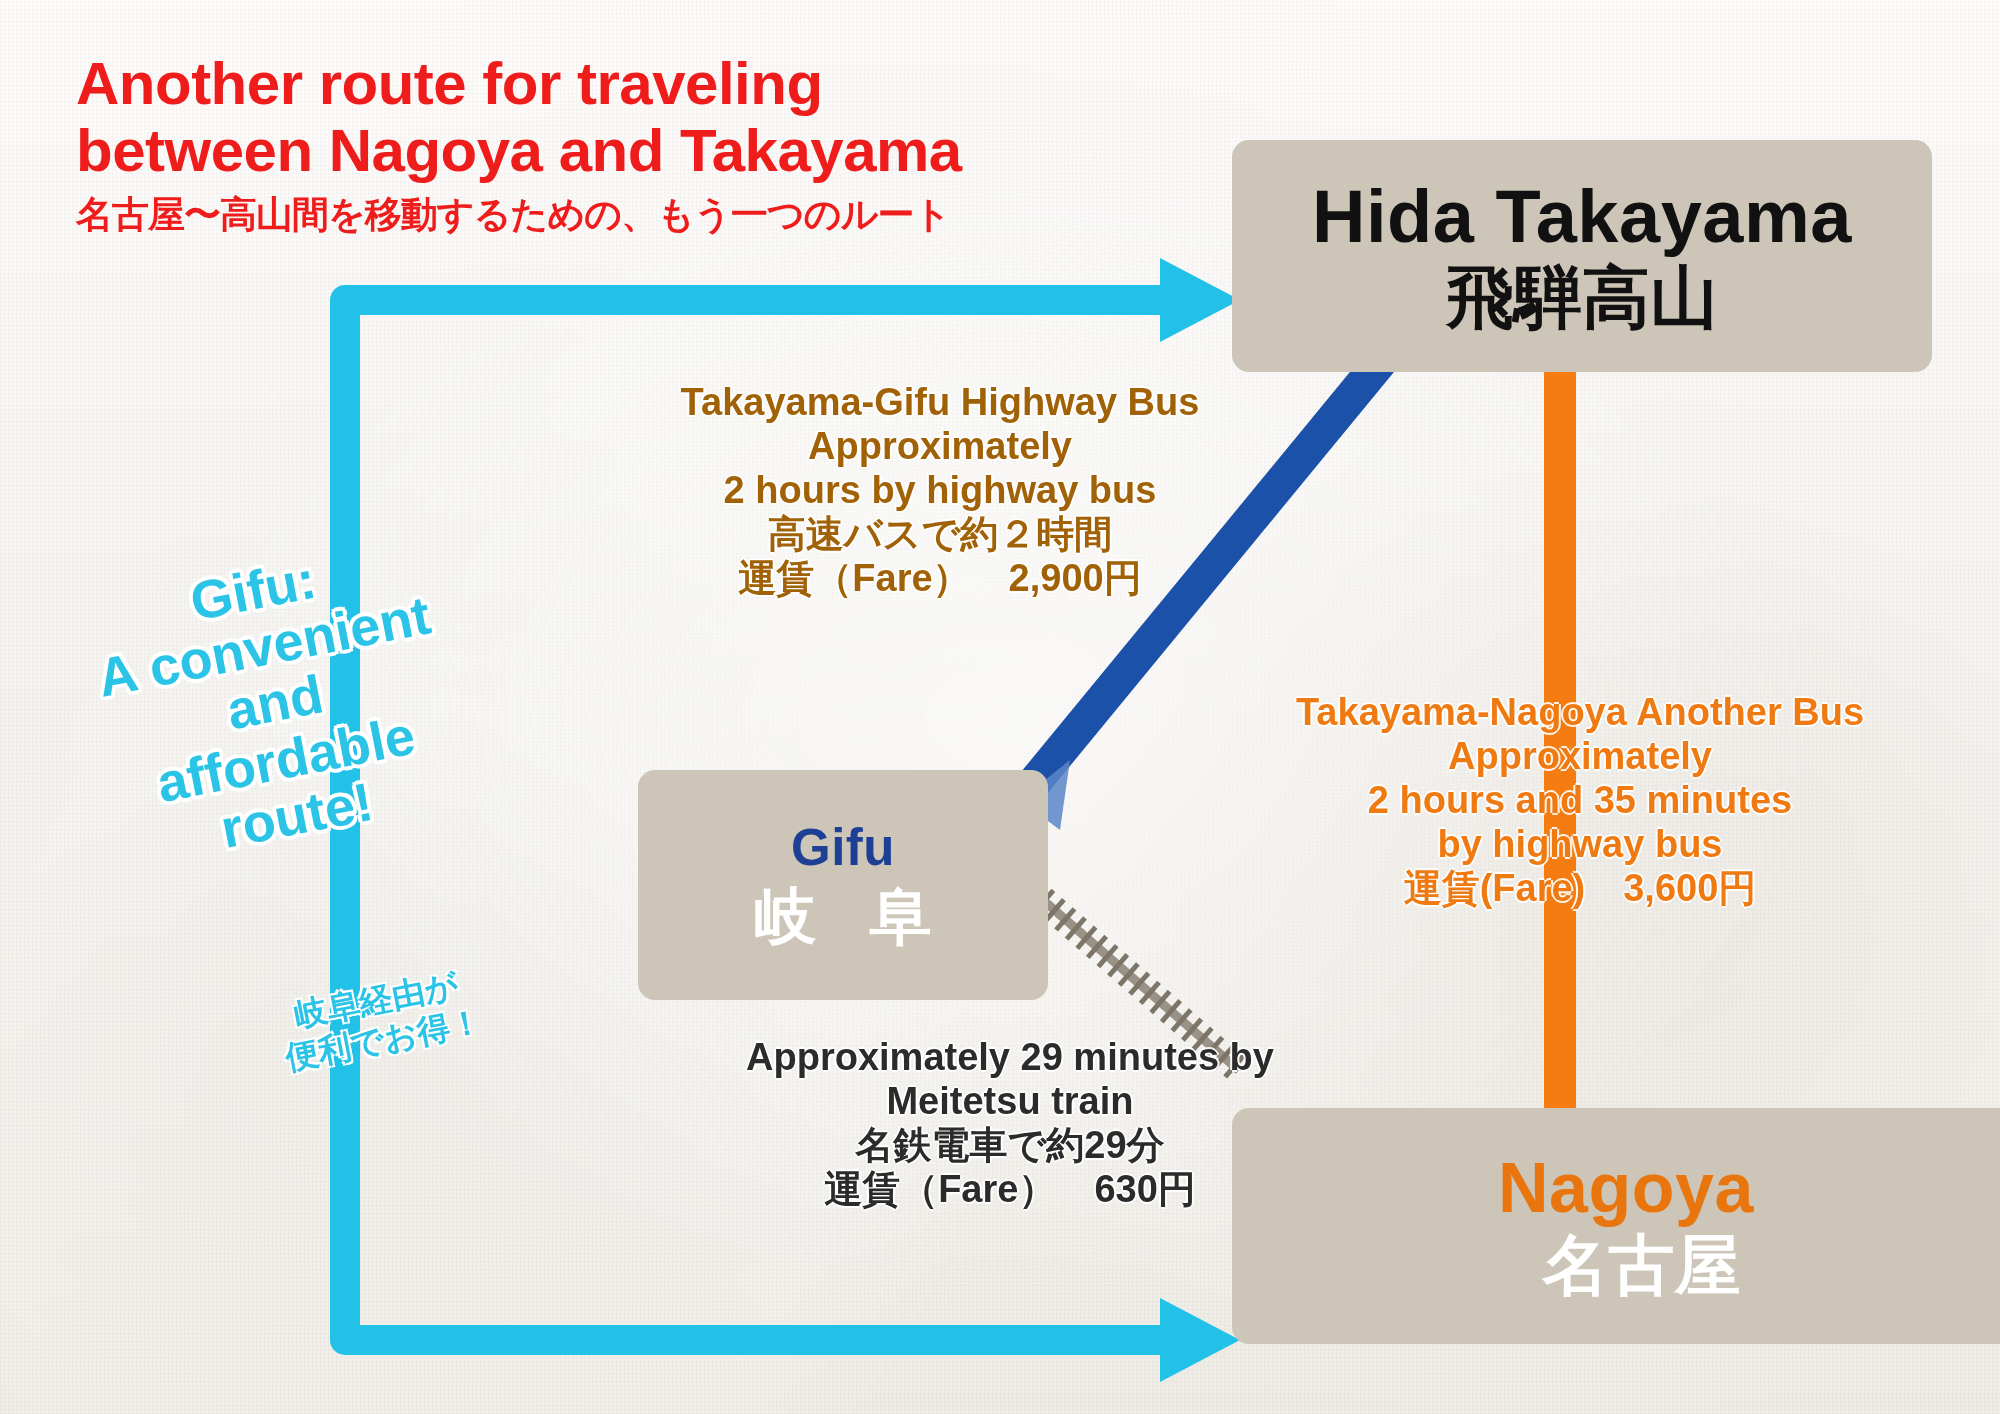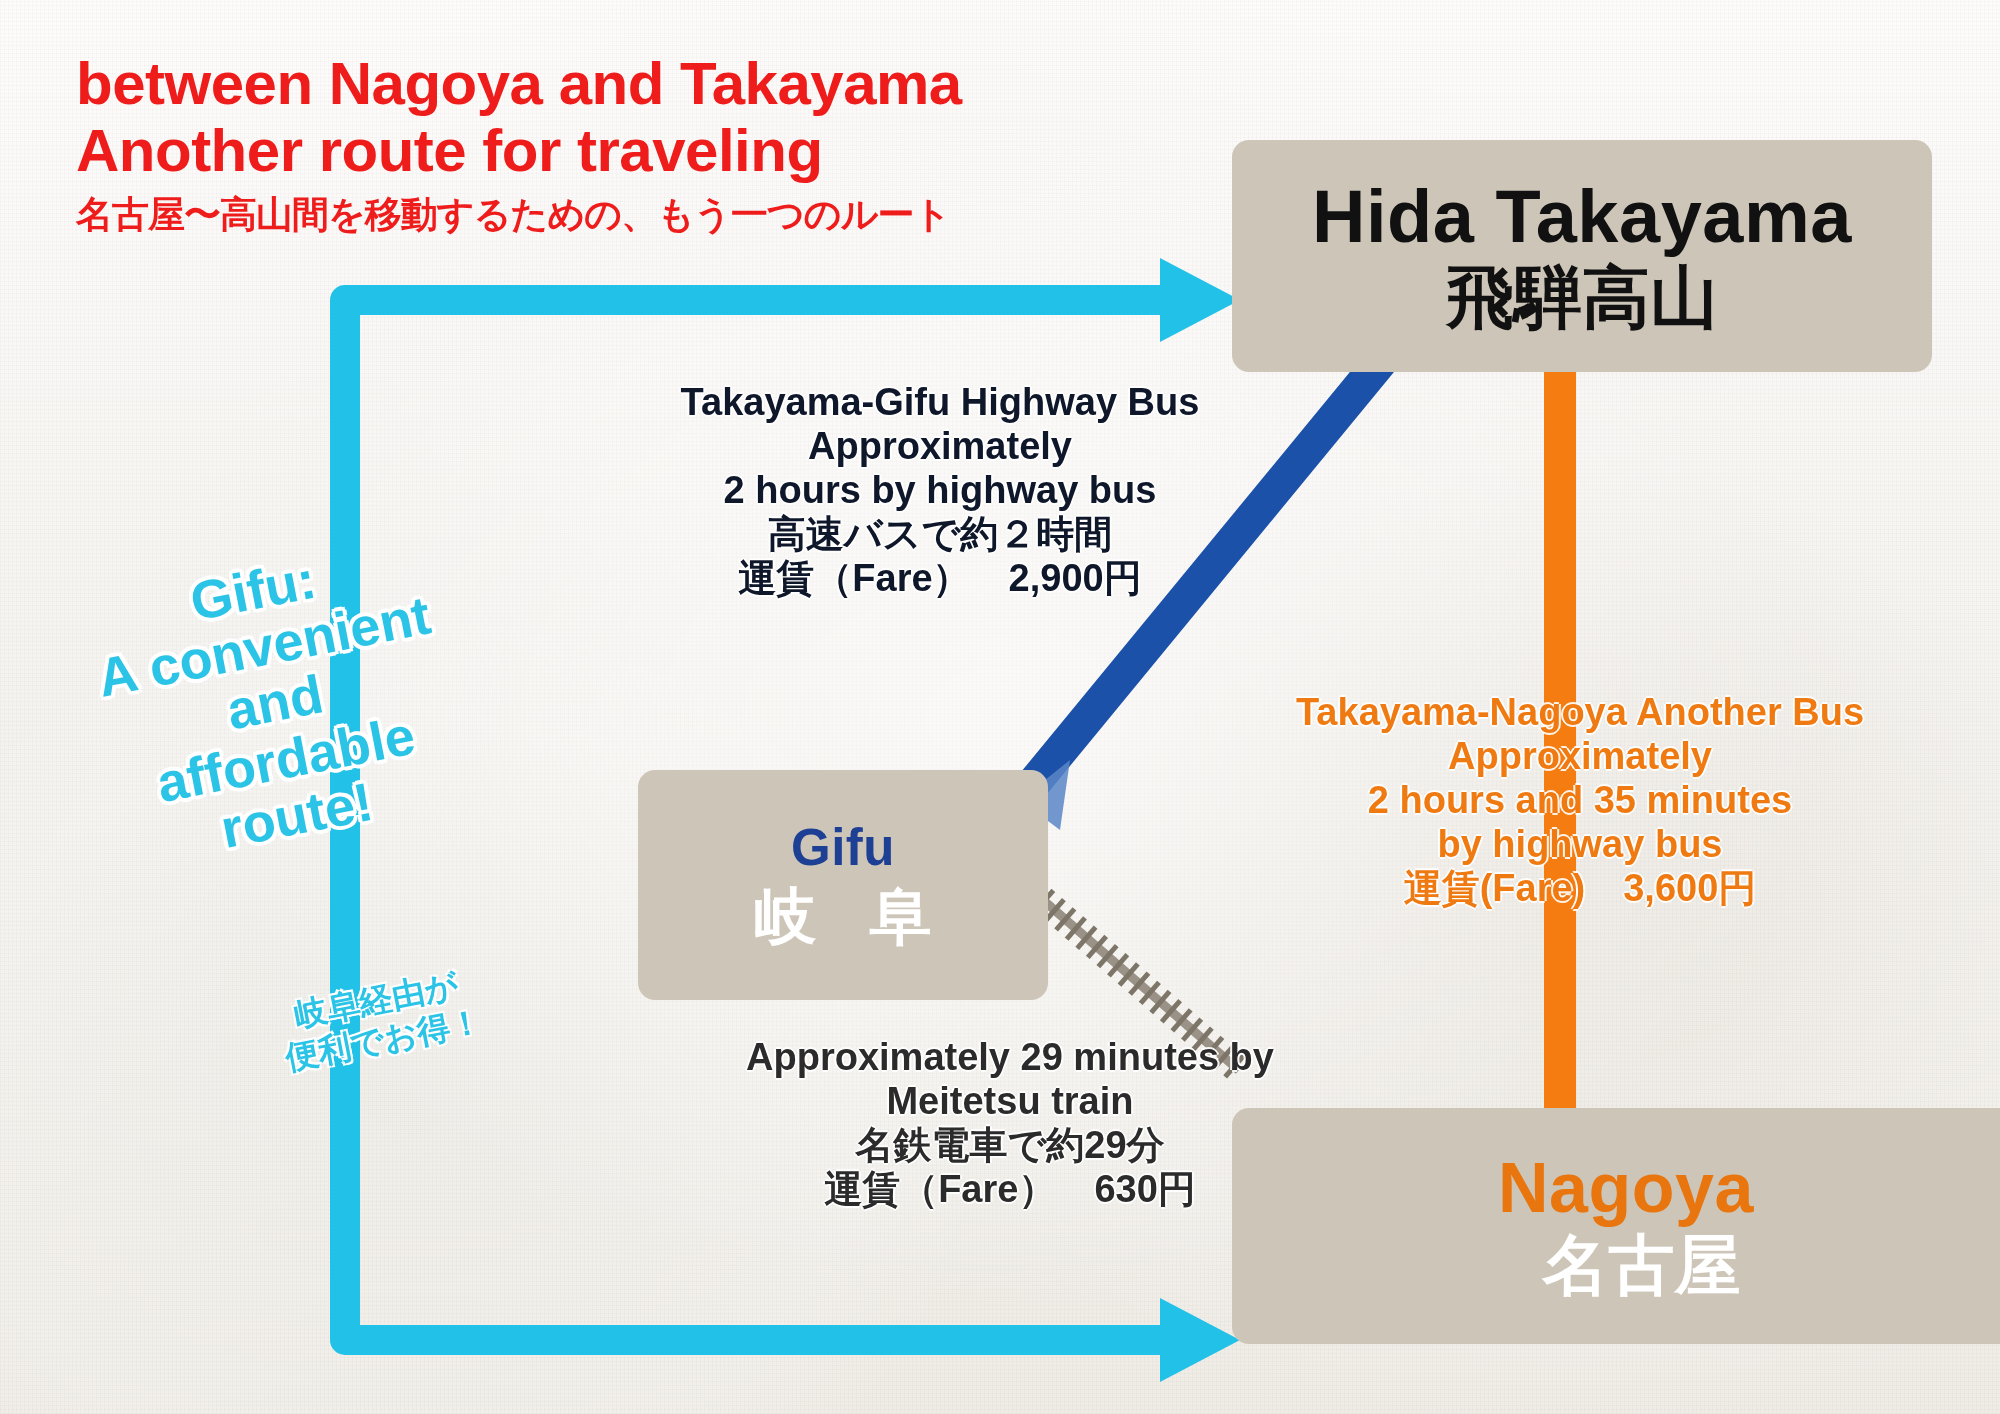--- a/index.html
+++ b/index.html
@@ -134,21 +134,21 @@
     text-align: center;
     font-weight: bold;
     line-height: 1.16;
     z-index: 8;
     text-shadow:
       2px 0 0 rgba(255,255,255,0.9), -2px 0 0 rgba(255,255,255,0.9),
       0 2px 0 rgba(255,255,255,0.9), 0 -2px 0 rgba(255,255,255,0.9);
   }
   #label-takayama-gifu {
     left: 560px; top: 380px; width: 760px;
-    color: #0f172a;
+    color: #a16207;
     font-size: 38px;
   }
   #label-takayama-nagoya {
     left: 1180px; top: 690px; width: 800px;
     color: #f07a12;
     font-size: 38px;
   }
   #label-gifu-nagoya {
     left: 640px; top: 1035px; width: 740px;
     color: #2b2b2b;
@@ -215,22 +215,22 @@
         <line x1="1248" y1="866" x2="1248" y2="894"></line>
         <line x1="1262" y1="866" x2="1262" y2="894"></line>
         <line x1="1276" y1="866" x2="1276" y2="894"></line>
         <line x1="1290" y1="866" x2="1290" y2="894"></line>
         <line x1="1304" y1="866" x2="1304" y2="894"></line>
       </g>
     </g>
   </svg>
 
   <div id="title-block">
+    <div class="t-en">Another route for traveling</div>
     <div class="t-en">between Nagoya and Takayama</div>
-    <div class="t-en">Another route for traveling</div>
     <div class="t-jp">名古屋〜高山間を移動するための、もう一つのルート</div>
   </div>
 
   <div id="cyan-callout" style="white-space: pre-line;">Gifu:
 A convenient
 and
 affordable
 route!</div>
   <div id="cyan-callout-jp" style="white-space: pre-line;">岐阜経由が
 便利でお得！</div>

